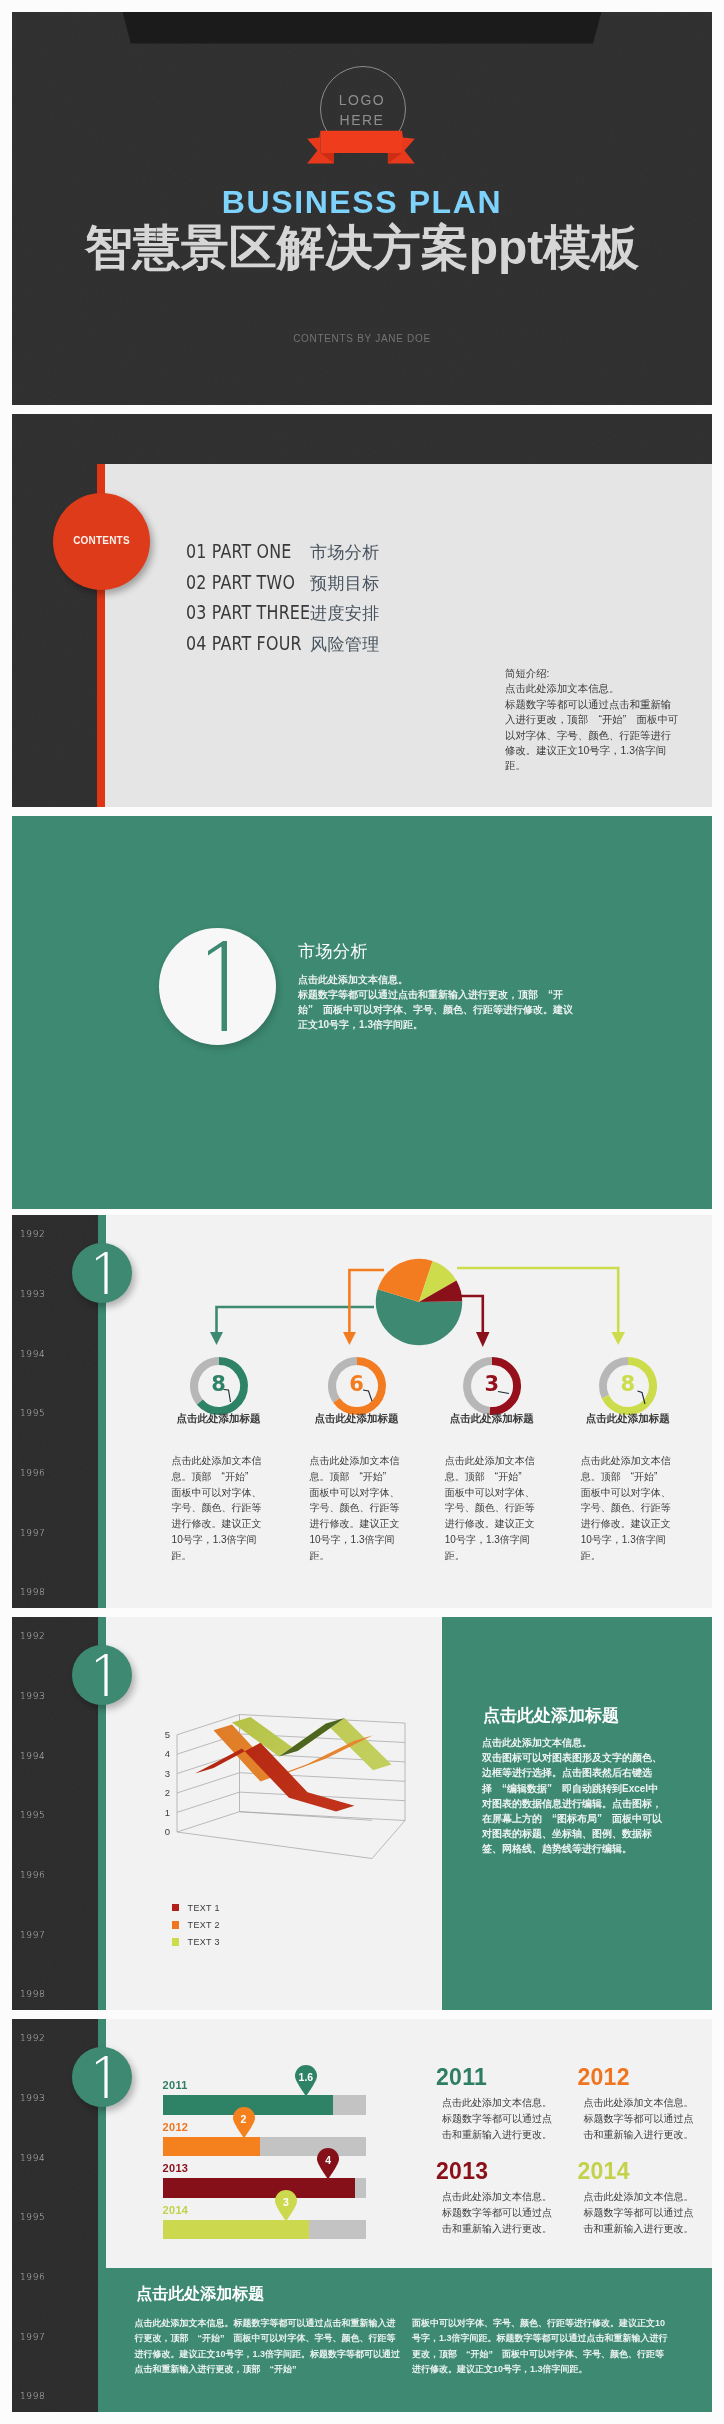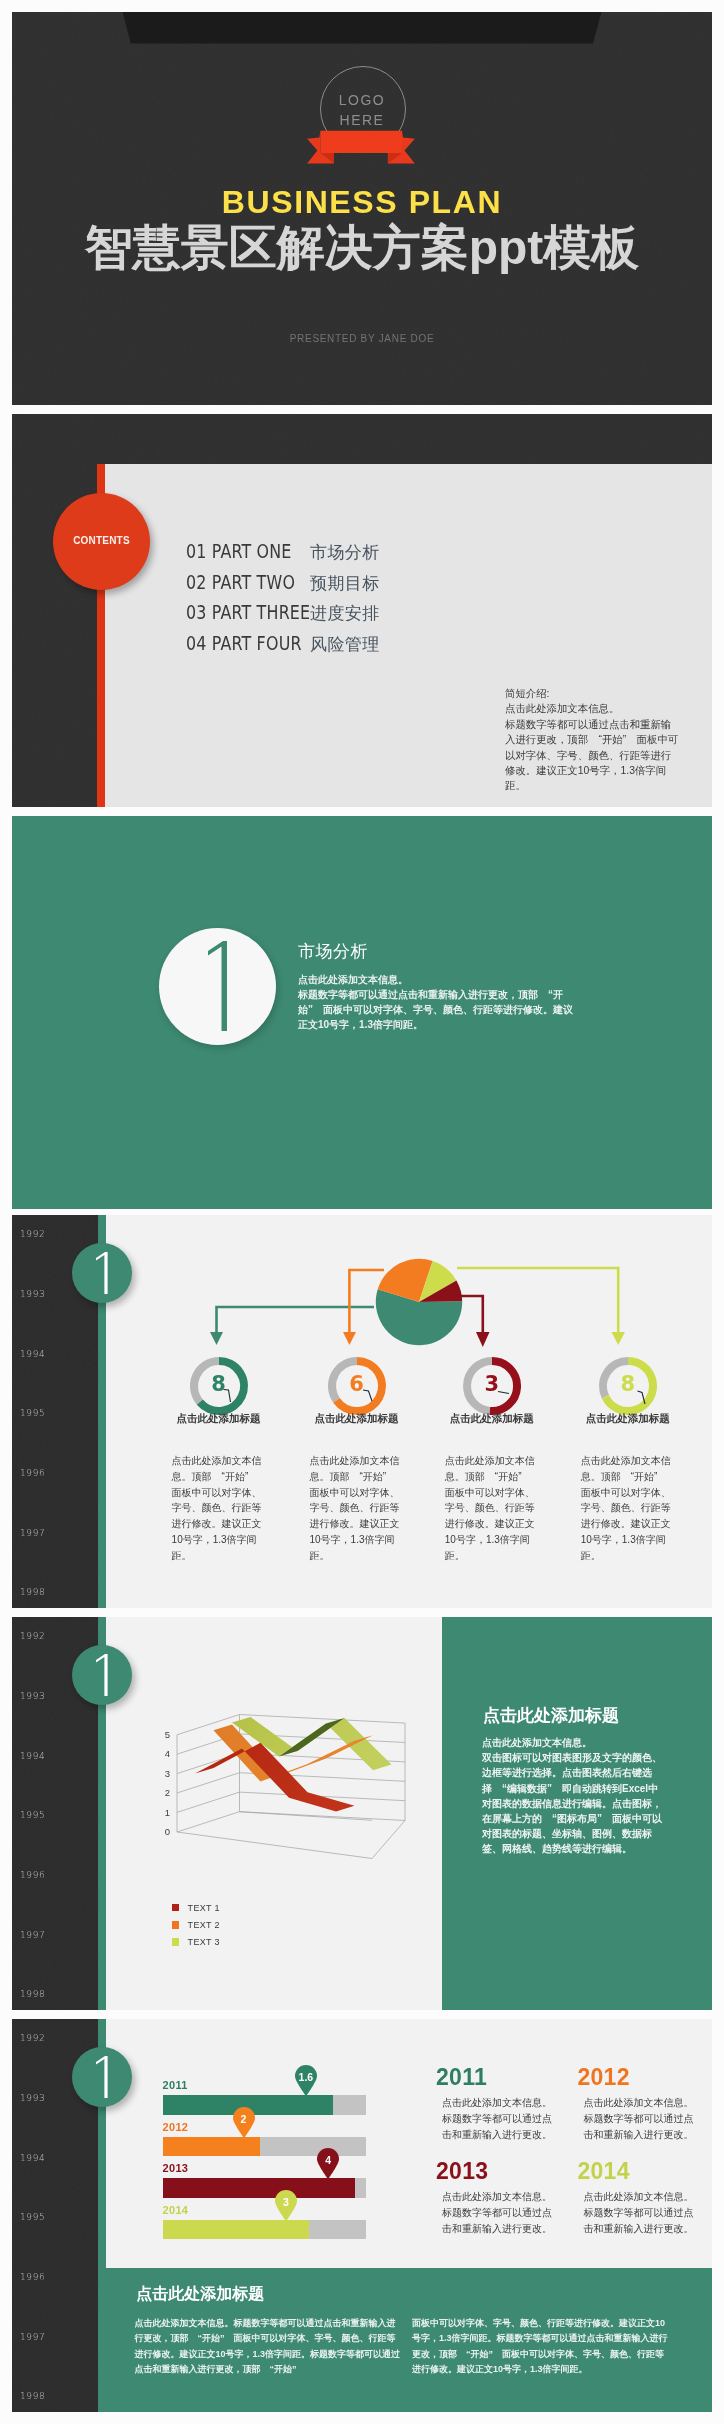--- a/index.html
+++ b/index.html
@@ -11,41 +11,41 @@
   
   .noise{position:absolute;inset:0;opacity:.5;pointer-events:none;}
 
   
   .s1{background:#2e2e2e;}
   .s1-topbar{position:absolute;left:0;top:0;width:700px;height:32px;}
   .s1-logo-circle{position:absolute;left:308px;top:54px;width:84px;height:84px;border:1px solid #8c8c8c;border-radius:50%;}
   .s1-logo-text{position:absolute;left:308px;top:78px;width:84px;text-align:center;color:#8e8e8e;
     font-size:14px;letter-spacing:1.5px;line-height:20px;font-weight:300;font-family:"Liberation Sans",sans-serif;}
   .s1-ribbon{position:absolute;left:284px;top:114px;width:128px;height:42px;}
-  .s1-title-en{position:absolute;left:0;top:174px;width:700px;text-align:center;color:#fde047;
+  .s1-title-en{position:absolute;left:0;top:174px;width:700px;text-align:center;color:#7dd3fc;
     font-size:32px;font-weight:bold;letter-spacing:1.6px;line-height:32px;}
   .s1-title-cn{position:absolute;left:0;top:210px;width:700px;text-align:center;color:#d6d6d6;
     font-size:48px;font-weight:bold;letter-spacing:0px;line-height:52px;}
   .s1-by{position:absolute;left:0;top:321px;width:700px;text-align:center;color:#737373;
     font-size:10px;letter-spacing:0.7px;}
 
   
   .s2{background:#e5e5e5;}
   .s2-darktop{position:absolute;left:0;top:0;width:700px;height:50px;background:#2e2e2e;}
   .s2-dark{position:absolute;left:0;top:0;width:93px;height:393px;background:#2e2e2e;}
   .s2-redbar{position:absolute;left:84.5px;top:50px;width:8.5px;height:343px;background:#e03515;}
   .s2-circle{position:absolute;left:41px;top:79px;width:97px;height:97px;border-radius:50%;
     background:#dd3b19;box-shadow:3px 4px 7px rgba(0,0,0,.3);}
   .s2-circle span{position:absolute;left:0;top:42px;width:97px;text-align:center;color:#fdf2ee;
     font-size:10px;font-weight:bold;letter-spacing:0.2px;}
   .s2-list{position:absolute;left:174px;top:126px;}
   .s2-row{display:flex;align-items:baseline;height:30.7px;white-space:nowrap;}
   .s2-row .num{color:#3a3a3a;font-size:19px;width:124px;letter-spacing:.2px;font-family:"DejaVu Sans Condensed","Liberation Sans",sans-serif;transform:scaleX(0.93);transform-origin:left center;}
   .s2-row .cn{color:#47535e;font-size:17px;font-weight:500;letter-spacing:0.4px;}
-  .s2-note{position:absolute;left:493px;top:252px;width:176px;color:#3a3a3a;font-size:10.4px;line-height:15.4px;white-space:pre-line;margin-top:20px;}
+  .s2-note{position:absolute;left:493px;top:252px;width:176px;color:#3a3a3a;font-size:10.4px;line-height:15.4px;white-space:pre-line;}
 
   
   .s3{background:#3d8972;}
   .s3-circle{position:absolute;left:147px;top:112px;width:117px;height:117px;border-radius:50%;background:#f7f7f7;box-shadow:2px 3px 7px rgba(0,0,0,.18);}
   .s3-one{position:absolute;left:41px;top:11px;width:30px;height:95px;}
   .visually-hidden{position:absolute;width:1px;height:1px;overflow:hidden;clip:rect(0 0 0 0);opacity:0;}
   .s3-h{position:absolute;left:286px;top:124px;color:#ffffff;font-size:17px;font-weight:500;letter-spacing:0.5px;}
   .s3-p{position:absolute;left:286px;top:156px;width:278px;color:#eaf1ee;font-size:10px;line-height:15px;font-weight:bold;white-space:pre-line;}
 
   
@@ -118,21 +118,21 @@
       <path d="M24.4 4.8 L23.4 11.6 L11.1 12.7 L21.4 24.5 L11.1 37.5 L38 37.5 L38 26.9 L24.4 26.9 Z" fill="#e8391c"></path>
       <path d="M24.4 26.9 L38 26.9 L38 37.5 Z" fill="#cc2d13"></path>
 
       <path d="M106 4.8 L107 11.6 L118.8 12.7 L108.5 24.5 L118.8 37.5 L91.9 37.5 L91.9 26.9 L106 26.9 Z" fill="#e8391c"></path>
       <path d="M106 26.9 L91.9 26.9 L91.9 37.5 Z" fill="#cc2d13"></path>
 
       <path d="M24.4 4.8 L106 4.8 L106 26.9 L24.4 26.9 Z" fill="#ee3c1d"></path>
     </svg>
     <div class="s1-title-en">BUSINESS PLAN</div>
     <div class="s1-title-cn">智慧景区解决方案ppt模板</div>
-    <div class="s1-by">PRESENTED BY JANE DOE</div>
+    <div class="s1-by">CONTENTS BY JANE DOE</div>
   </div>
 
   <div class="slide s2" style="top:414px">
     <div class="s2-dark">
       <svg class="noise" width="93" height="393">
         <rect width="93" height="393" filter="url(#n1)" opacity="0.09"></rect>
       </svg>
     </div>
     <div class="s2-darktop">
       <svg class="noise" width="700" height="50">

